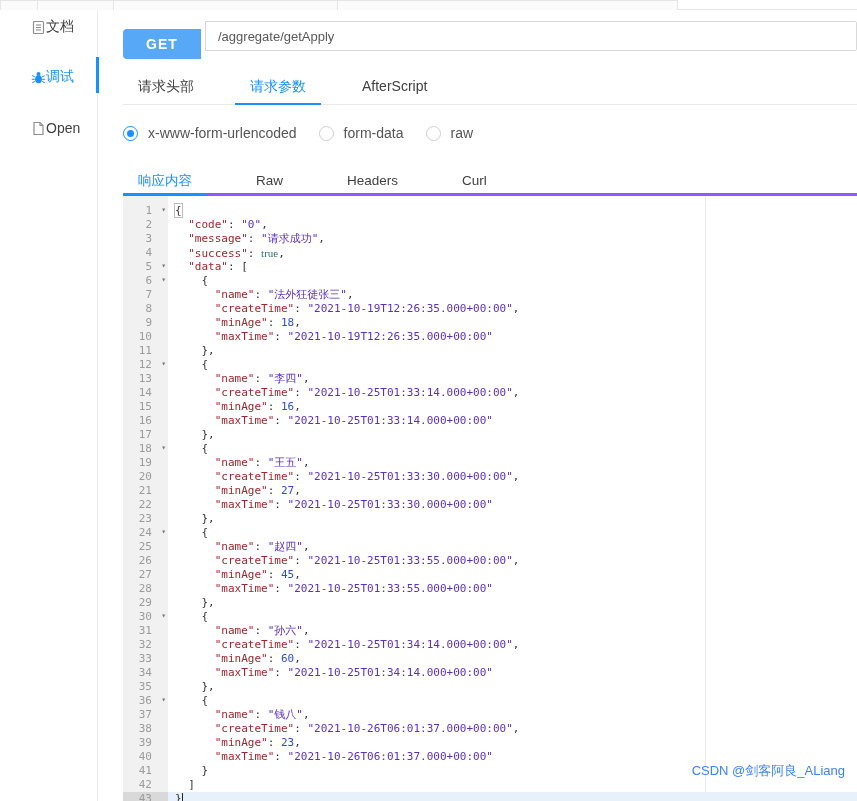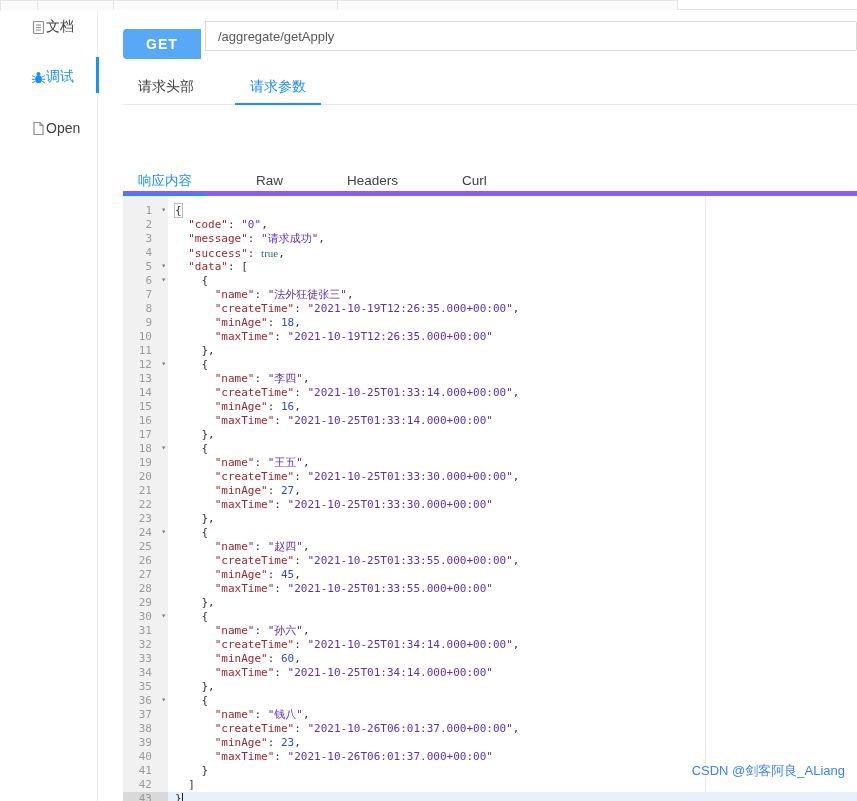--- a/index.html
+++ b/index.html
@@ -49,21 +49,21 @@
   .radio-opt { display:flex; align-items:center; gap:10px; margin-right:22px;
                font-size:14px; color:#555; cursor:pointer; white-space:nowrap; }
   .radio { width:15px; height:15px; border:1px solid #cfcfcf; border-radius:50%;
            background:#fff; position:relative; flex:none; }
   .radio.on { border:1.5px solid var(--accent); }
   .radio.on::after { content:""; position:absolute; left:50%; top:50%; width:7px; height:7px;
                      margin:-3.5px 0 0 -3.5px; border-radius:50%; background:var(--accent); }
 
   
   .resp-tabs { position:absolute; left:123px; top:168px; width:734px; height:28px;
-               border-bottom:5px solid #8b5cf6; display:flex; }
+               border-bottom:3px solid #8b5cf6; display:flex; }
   .resp-tab { padding:0 15px; margin-right:34px; font-size:13.5px; color:#404040;
               line-height:26px; height:28px; cursor:pointer; white-space:nowrap; }
   .resp-tab.active { color:var(--accent); border-bottom:2px solid var(--accent); }
 
   
   .editor { position:absolute; left:123px; top:196px; width:734px; height:605px;
             overflow:hidden; font-family:"DejaVu Sans Mono", "Liberation Mono", monospace;
             font-size:11px; background:#fff; }
   .gutter-bg { position:absolute; left:0; top:0; width:45px; height:100%; background:#f1f1f1; }
   .print-margin { position:absolute; left:582px; top:0; width:1px; height:100%; background:#ececec; }
@@ -140,22 +140,37 @@
         <span>Open</span>
       </div>
     </aside>
 
   <button class="method-btn">GET</button>
   <input class="url-input" type="text" value="/aggregate/getApply" style="">
 
   <nav class="req-tabs">
       <div class="req-tab">请求头部</div>
       <div class="req-tab active">请求参数</div>
+      <div class="req-tab">AfterScript</div>
     </nav>
 
+  <div class="radio-row">
+      <div class="radio-opt">
+        <span class="radio on"></span>
+        <span>x-www-form-urlencoded</span>
+      </div>
+      <div class="radio-opt">
+        <span class="radio"></span>
+        <span>form-data</span>
+      </div>
+      <div class="radio-opt">
+        <span class="radio"></span>
+        <span>raw</span>
+      </div>
+    </div>
 
   <nav class="resp-tabs">
       <div class="resp-tab active">响应内容</div>
       <div class="resp-tab">Raw</div>
       <div class="resp-tab">Headers</div>
       <div class="resp-tab">Curl</div>
     </nav>
 
   <div class="editor">
     <div class="gutter-bg"></div>

